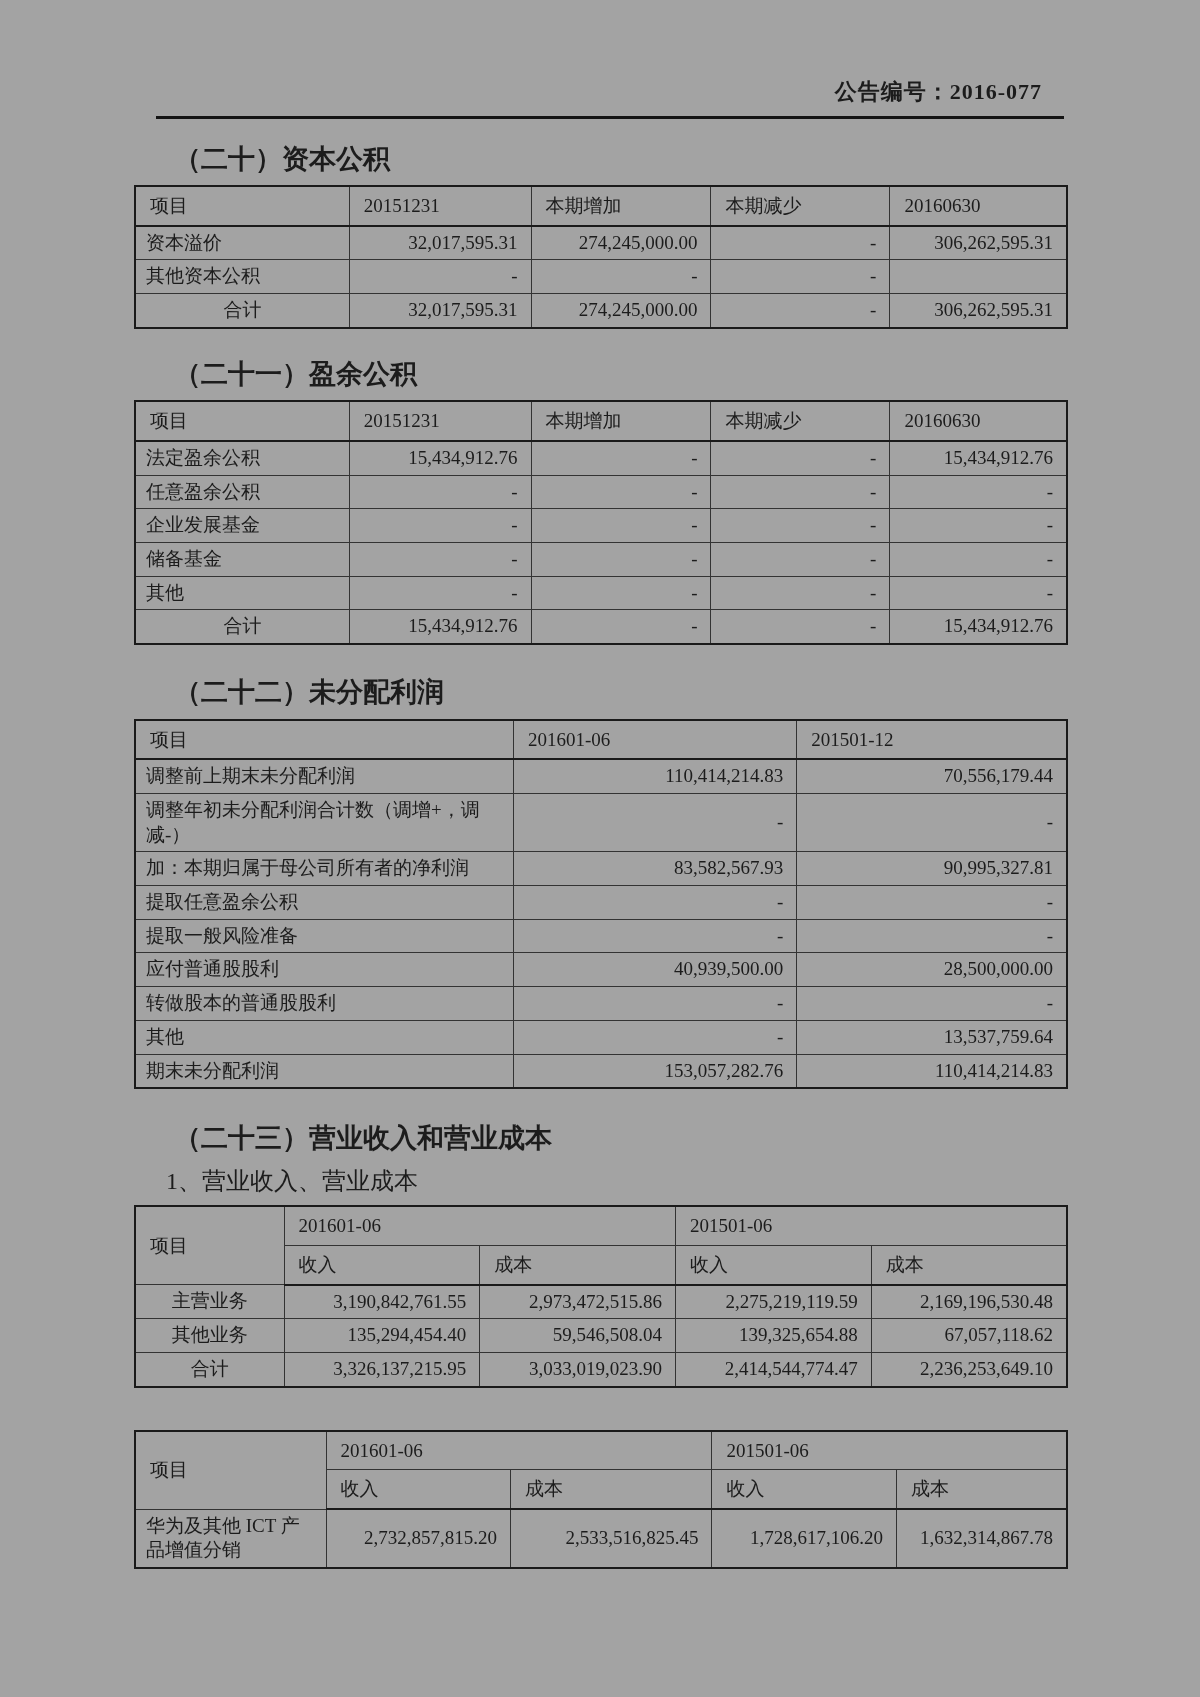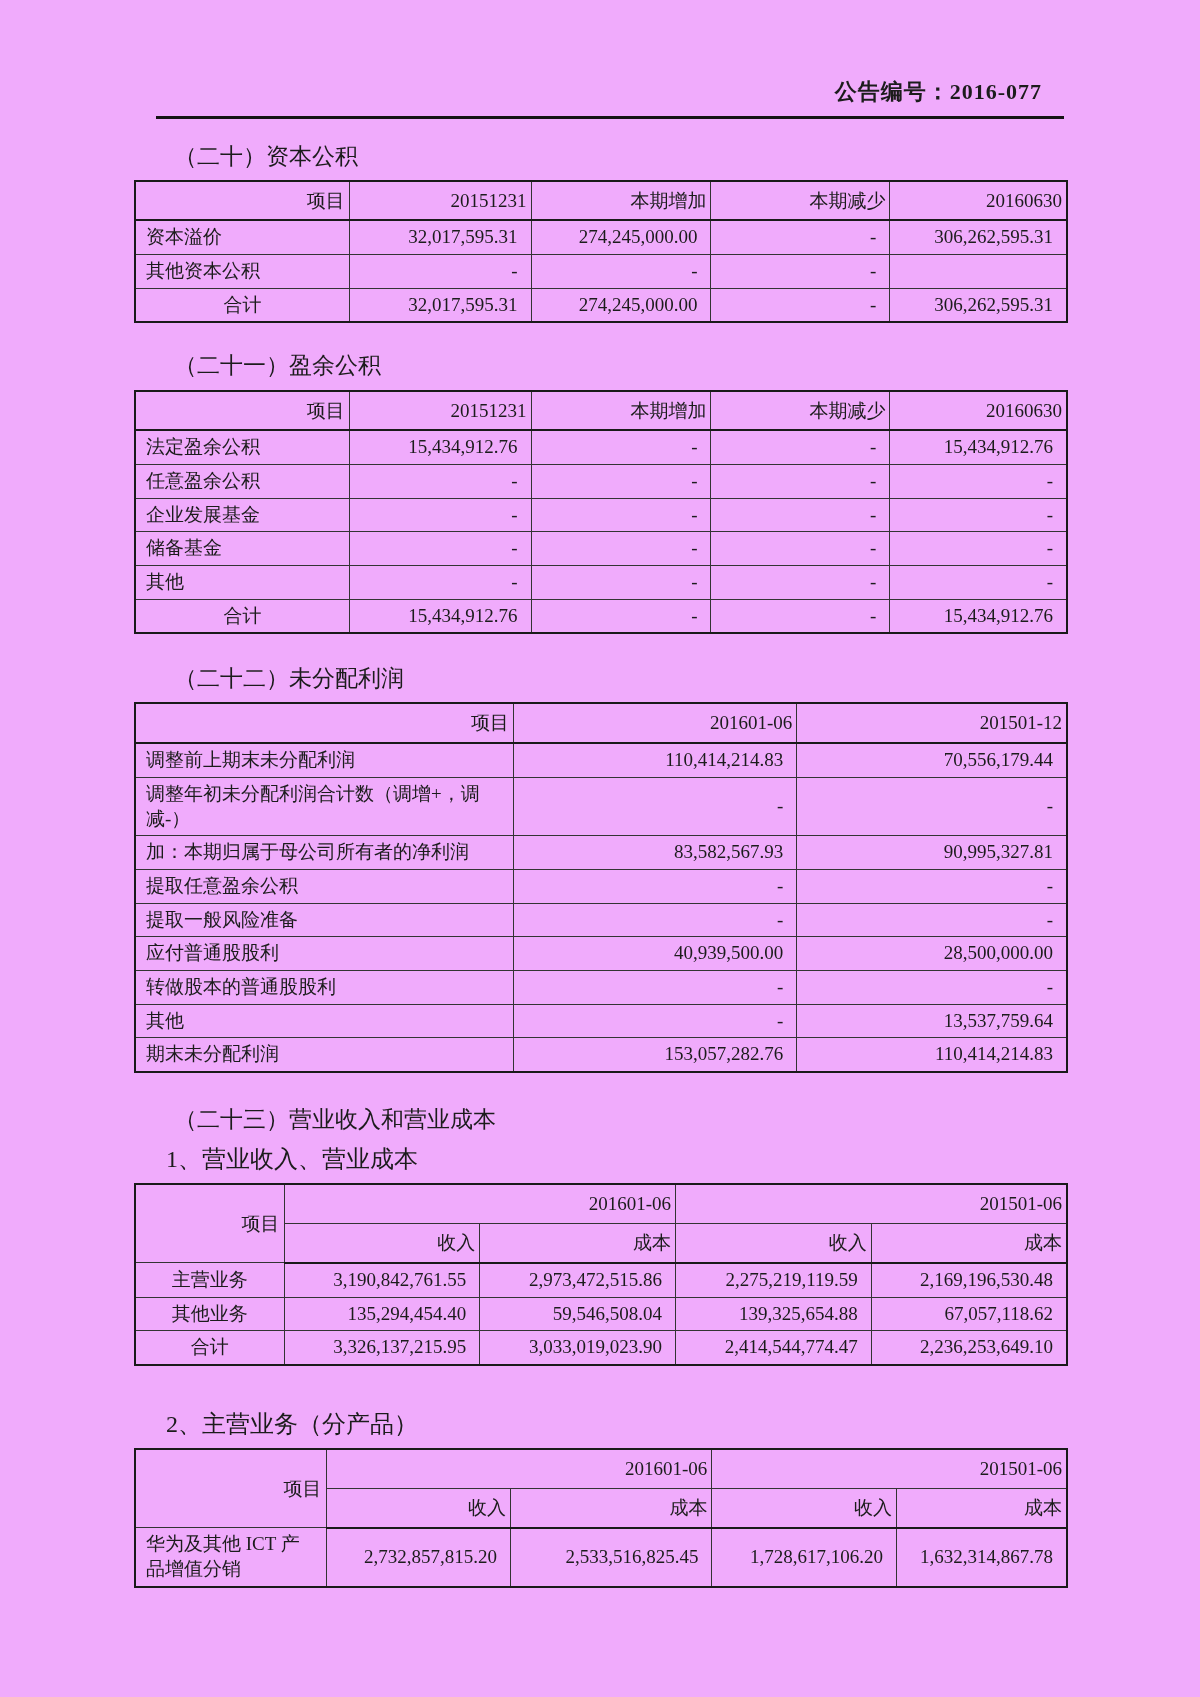--- a/index.html
+++ b/index.html
@@ -1,42 +1,42 @@
 <!DOCTYPE html>
 <html><head>
 <meta charset="utf-8">
 <style>
   html,body { margin:0; padding:0; background:#e9e9e9; }
   .page {
     position:relative;
     box-sizing:border-box;
     width:1200px; height:1697px;
     margin:0 auto;
-    background:#f0abfc;
+    background:#a3a3a3;
     color:#1c1c1c;
     font-family:"Liberation Serif","DejaVu Serif",serif;
     padding:78px 132px 0 134px;
     overflow:hidden;
   }
   .doc-number {
     text-align:right;
     padding-right:26px;
     font-size:22px;
     font-weight:700;
     letter-spacing:1px;
     line-height:1.3;
   }
   .header-rule {
     border:0;
     border-top:3px solid #141414;
     margin:9px 4px 0 22px;
   }
   .sec-title {
-    font-size:23px;
-    font-weight:400;
+    font-size:27px;
+    font-weight:700;
     margin:0 0 8px 40px;
     line-height:1.35;
   }
   .sec-subtitle {
     font-size:24px;
     font-weight:400;
     margin:4px 0 8px 32px;
     line-height:1.35;
   }
   section.s0 { margin-top:22px; }
@@ -51,22 +51,22 @@
     border:2px solid #1a1a1a;
   }
   .fin th, .fin td {
     border:1px solid #333;
     font-size:19px;
     font-weight:400;
     overflow:hidden;
     vertical-align:middle;
   }
   .fin th {
-    padding:7px 4px;
-    text-align:right;
+    padding:7px 14px;
+    text-align:left;
     line-height:1.25;
   }
   .fin thead tr:last-child th { border-bottom:2px solid #1a1a1a; }
   .fin td {
     padding:4px 10px;
     line-height:1.3;
   }
   .fin td.num {
     text-align:right;
     padding-right:13px;
@@ -302,21 +302,20 @@
             <td class="num">3,326,137,215.95</td>
             <td class="num">3,033,019,023.90</td>
             <td class="num">2,414,544,774.47</td>
             <td class="num">2,236,253,649.10</td>
           </tr>
         </tbody>
       </table>
   </section>
 
   <section class="s4">
-    <h3 class="sec-subtitle">2、主营业务（分产品）</h3>
     <table class="fin">
         <colgroup>
           <col style="width: 20.5%;">
           <col style="width: 19.8%;">
           <col style="width: 21.6%;">
           <col style="width: 19.8%;">
           <col style="width: 18.3%;">
         </colgroup>
         <thead>
           <tr>

